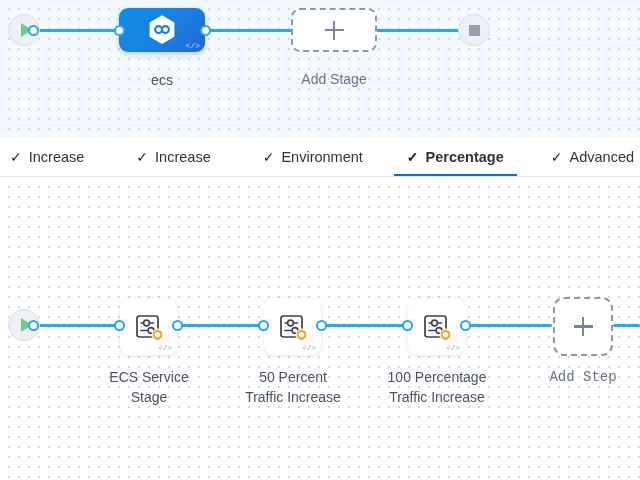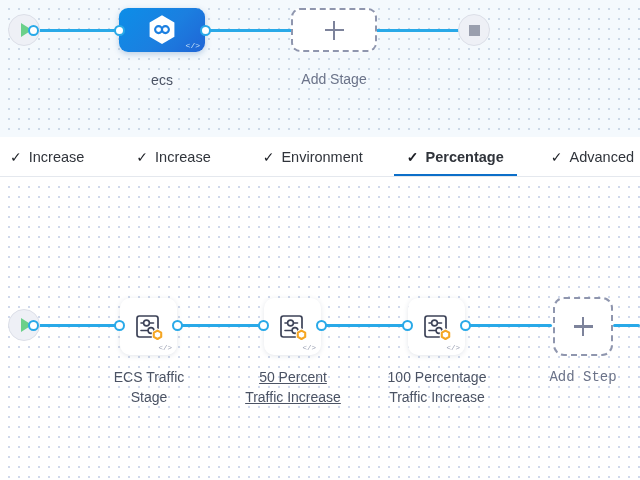--- a/index.html
+++ b/index.html
@@ -275,39 +275,39 @@
       <line x1="8" y1="19.5" x2="20.5" y2="19.5" stroke="#3c4257" stroke-width="1.6" stroke-linecap="round"></line>
       <circle cx="18" cy="19.5" r="2.9" fill="#ffffff" stroke="#3c4257" stroke-width="1.6"></circle>
       <path d="M24.5 18.4 L29.2 21.1 L29.2 26.5 L24.5 29.2 L19.8 26.5 L19.8 21.1 Z" fill="#ffffff" stroke="#ffffff" stroke-width="2"></path>
       <path d="M24.5 19.6 L28.2 21.7 L28.2 25.9 L24.5 28 L20.8 25.9 L20.8 21.7 Z" fill="none" stroke="#f5a623" stroke-width="2.1" stroke-linejoin="round"></path>
     </svg>
     <span class="code-tag">&lt;/&gt;</span>
   </div>
   <div class="port" style="left:114px; top:142px;"></div>
   <div class="port" style="left:172px; top:142px;"></div>
   <div class="node-label" style="left:95px; top:189px; width:108px;">
-    <div>ECS Traffic</div>
+    <div>ECS Service</div>
     <div>Stage</div>
   </div>
 
   <div class="step-node" style="left:264px; top:120px;">
     <svg width="32" height="32" viewBox="0 0 32 32">
       <rect x="4" y="5" width="21" height="21" rx="2.4" fill="none" stroke="#3c4257" stroke-width="1.7"></rect>
       <line x1="8" y1="12" x2="20.5" y2="12" stroke="#3c4257" stroke-width="1.6" stroke-linecap="round"></line>
       <circle cx="13.5" cy="12" r="2.9" fill="#ffffff" stroke="#3c4257" stroke-width="1.6"></circle>
       <line x1="8" y1="19.5" x2="20.5" y2="19.5" stroke="#3c4257" stroke-width="1.6" stroke-linecap="round"></line>
       <circle cx="18" cy="19.5" r="2.9" fill="#ffffff" stroke="#3c4257" stroke-width="1.6"></circle>
       <path d="M24.5 18.4 L29.2 21.1 L29.2 26.5 L24.5 29.2 L19.8 26.5 L19.8 21.1 Z" fill="#ffffff" stroke="#ffffff" stroke-width="2"></path>
       <path d="M24.5 19.6 L28.2 21.7 L28.2 25.9 L24.5 28 L20.8 25.9 L20.8 21.7 Z" fill="none" stroke="#f5a623" stroke-width="2.1" stroke-linejoin="round"></path>
     </svg>
     <span class="code-tag">&lt;/&gt;</span>
   </div>
   <div class="port" style="left:258px; top:142px;"></div>
   <div class="port" style="left:316px; top:142px;"></div>
-  <div class="node-label" style="left:234px; top:189px; width:118px;text-decoration:underline;">
+  <div class="node-label" style="left:234px; top:189px; width:118px;">
     <div>50 Percent</div>
     <div>Traffic Increase</div>
   </div>
 
   <div class="step-node" style="left:408px; top:120px;">
     <svg width="32" height="32" viewBox="0 0 32 32">
       <rect x="4" y="5" width="21" height="21" rx="2.4" fill="none" stroke="#3c4257" stroke-width="1.7"></rect>
       <line x1="8" y1="12" x2="20.5" y2="12" stroke="#3c4257" stroke-width="1.6" stroke-linecap="round"></line>
       <circle cx="13.5" cy="12" r="2.9" fill="#ffffff" stroke="#3c4257" stroke-width="1.6"></circle>
       <line x1="8" y1="19.5" x2="20.5" y2="19.5" stroke="#3c4257" stroke-width="1.6" stroke-linecap="round"></line>

